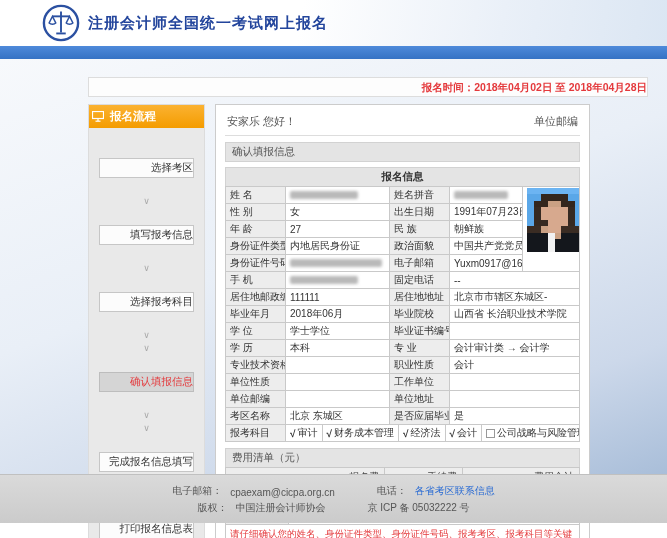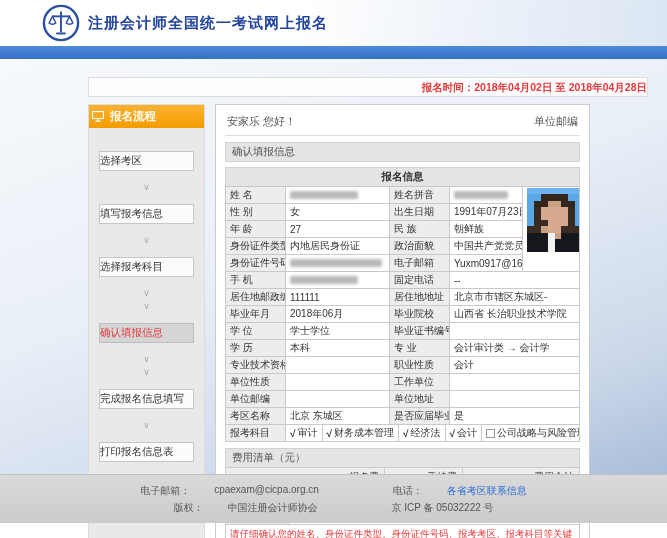--- a/index.html
+++ b/index.html
@@ -17,21 +17,21 @@
   
   .content-bg{height:415px;background:linear-gradient(160deg,#f7f9fc 0%,#e9eff7 45%,#ccd8ea 80%,#a9bed9 100%);box-sizing:border-box;}
   .container{width:560px;margin-left:88px;}
   .notice{margin-top:18px;height:15px;background:#fdfdfd;border:1px solid #ddd;text-align:right;font-size:10.5px;font-weight:bold;color:#e4393c;padding-top:3px;}
   .cols{display:flex;gap:10px;margin-top:7px;align-items:stretch;min-height:380px;}
 
   
   .sidebar{width:117px;background:#e9e9e9;border:1px solid #dcdcdc;box-sizing:border-box;}
   .side-head{background:linear-gradient(#fbb231,#f49c00);color:#fff;font-weight:bold;font-size:11.5px;padding:4px 3px;display:flex;align-items:center;gap:6px;}
   .steps{padding:13px 0 10px;}
-  .step{width:93px;margin:10px auto;background:#fcfcfc;border:1px solid #c6c6c6;font-size:10.5px;color:#333;text-align:left;padding:2px 0;cursor:pointer;}
+  .step{width:93px;margin:17px auto;background:#fcfcfc;border:1px solid #c6c6c6;font-size:10.5px;color:#333;text-align:right;padding:2px 0;cursor:pointer;}
   .step.active{background:#d5d5d5;border-color:#bdbdbd;color:#e4393c;}
   .chev{text-align:center;color:#a9a9a9;font-size:9px;line-height:9px;padding:2px 0;}
 
   
   .panel{flex:1;max-width:375px;background:#fff;border:1px solid #ccc;box-sizing:border-box;padding:6px 9px 8px;}
   .greet-row{display:flex;justify-content:space-between;align-items:center;font-size:11px;color:#555;padding:3px 2px 6px;border-bottom:1px solid #ddd;}
   .logout{color:#555;cursor:pointer;text-decoration:none;}
   .secbar{background:#e4e4e4;border:1px solid #d2d2d2;padding:2px 6px;font-size:10.5px;color:#555;margin-top:6px;}
   .secbar.b2{margin-top:5px;font-weight:bold;color:#333;text-align:center;}
 
@@ -57,21 +57,21 @@
 
   .smsrow{display:flex;align-items:center;border:1px solid #c9c9c9;margin-top:-1px;font-size:10px;}
   .sms-lb{width:58px;background:#ededed;text-align:right;color:#444;padding:3px 4px 3px 0;border-right:1px solid #c9c9c9;}
   .sms-input{width:48px;height:13px;border:1px solid #9a9a9a;margin:0 4px;font-size:10px;padding:0 2px;}
   .gbtn{background:linear-gradient(#fafafa,#dcdcdc);border:1px solid #999;font-size:10px;color:#333;padding:1px 7px;cursor:pointer;font-family:inherit;}
 
   .warning{border:1px solid #c9c9c9;margin-top:-1px;padding:3px 4px;font-size:9.5px;color:#e4393c;line-height:1.3;}
 
   
   .footer{height:48px;background:linear-gradient(#dadada,#cbcbcb);border-top:1px solid #c0c0c0;font-size:10px;color:#555;display:flex;flex-direction:column;align-items:center;justify-content:center;gap:3px;}
-  .f-line{display:flex;gap:24px;align-items:flex-start;}
+  .f-line{display:flex;gap:8px;align-items:flex-end;}
   .f-gap{width:26px;}
   .f-link{color:#2a6bd3;cursor:pointer;text-decoration:none;}
 </style>
 </head>
 <body>
 
 <div class="page">
 
   <div class="topbar">
     <div class="brand">

